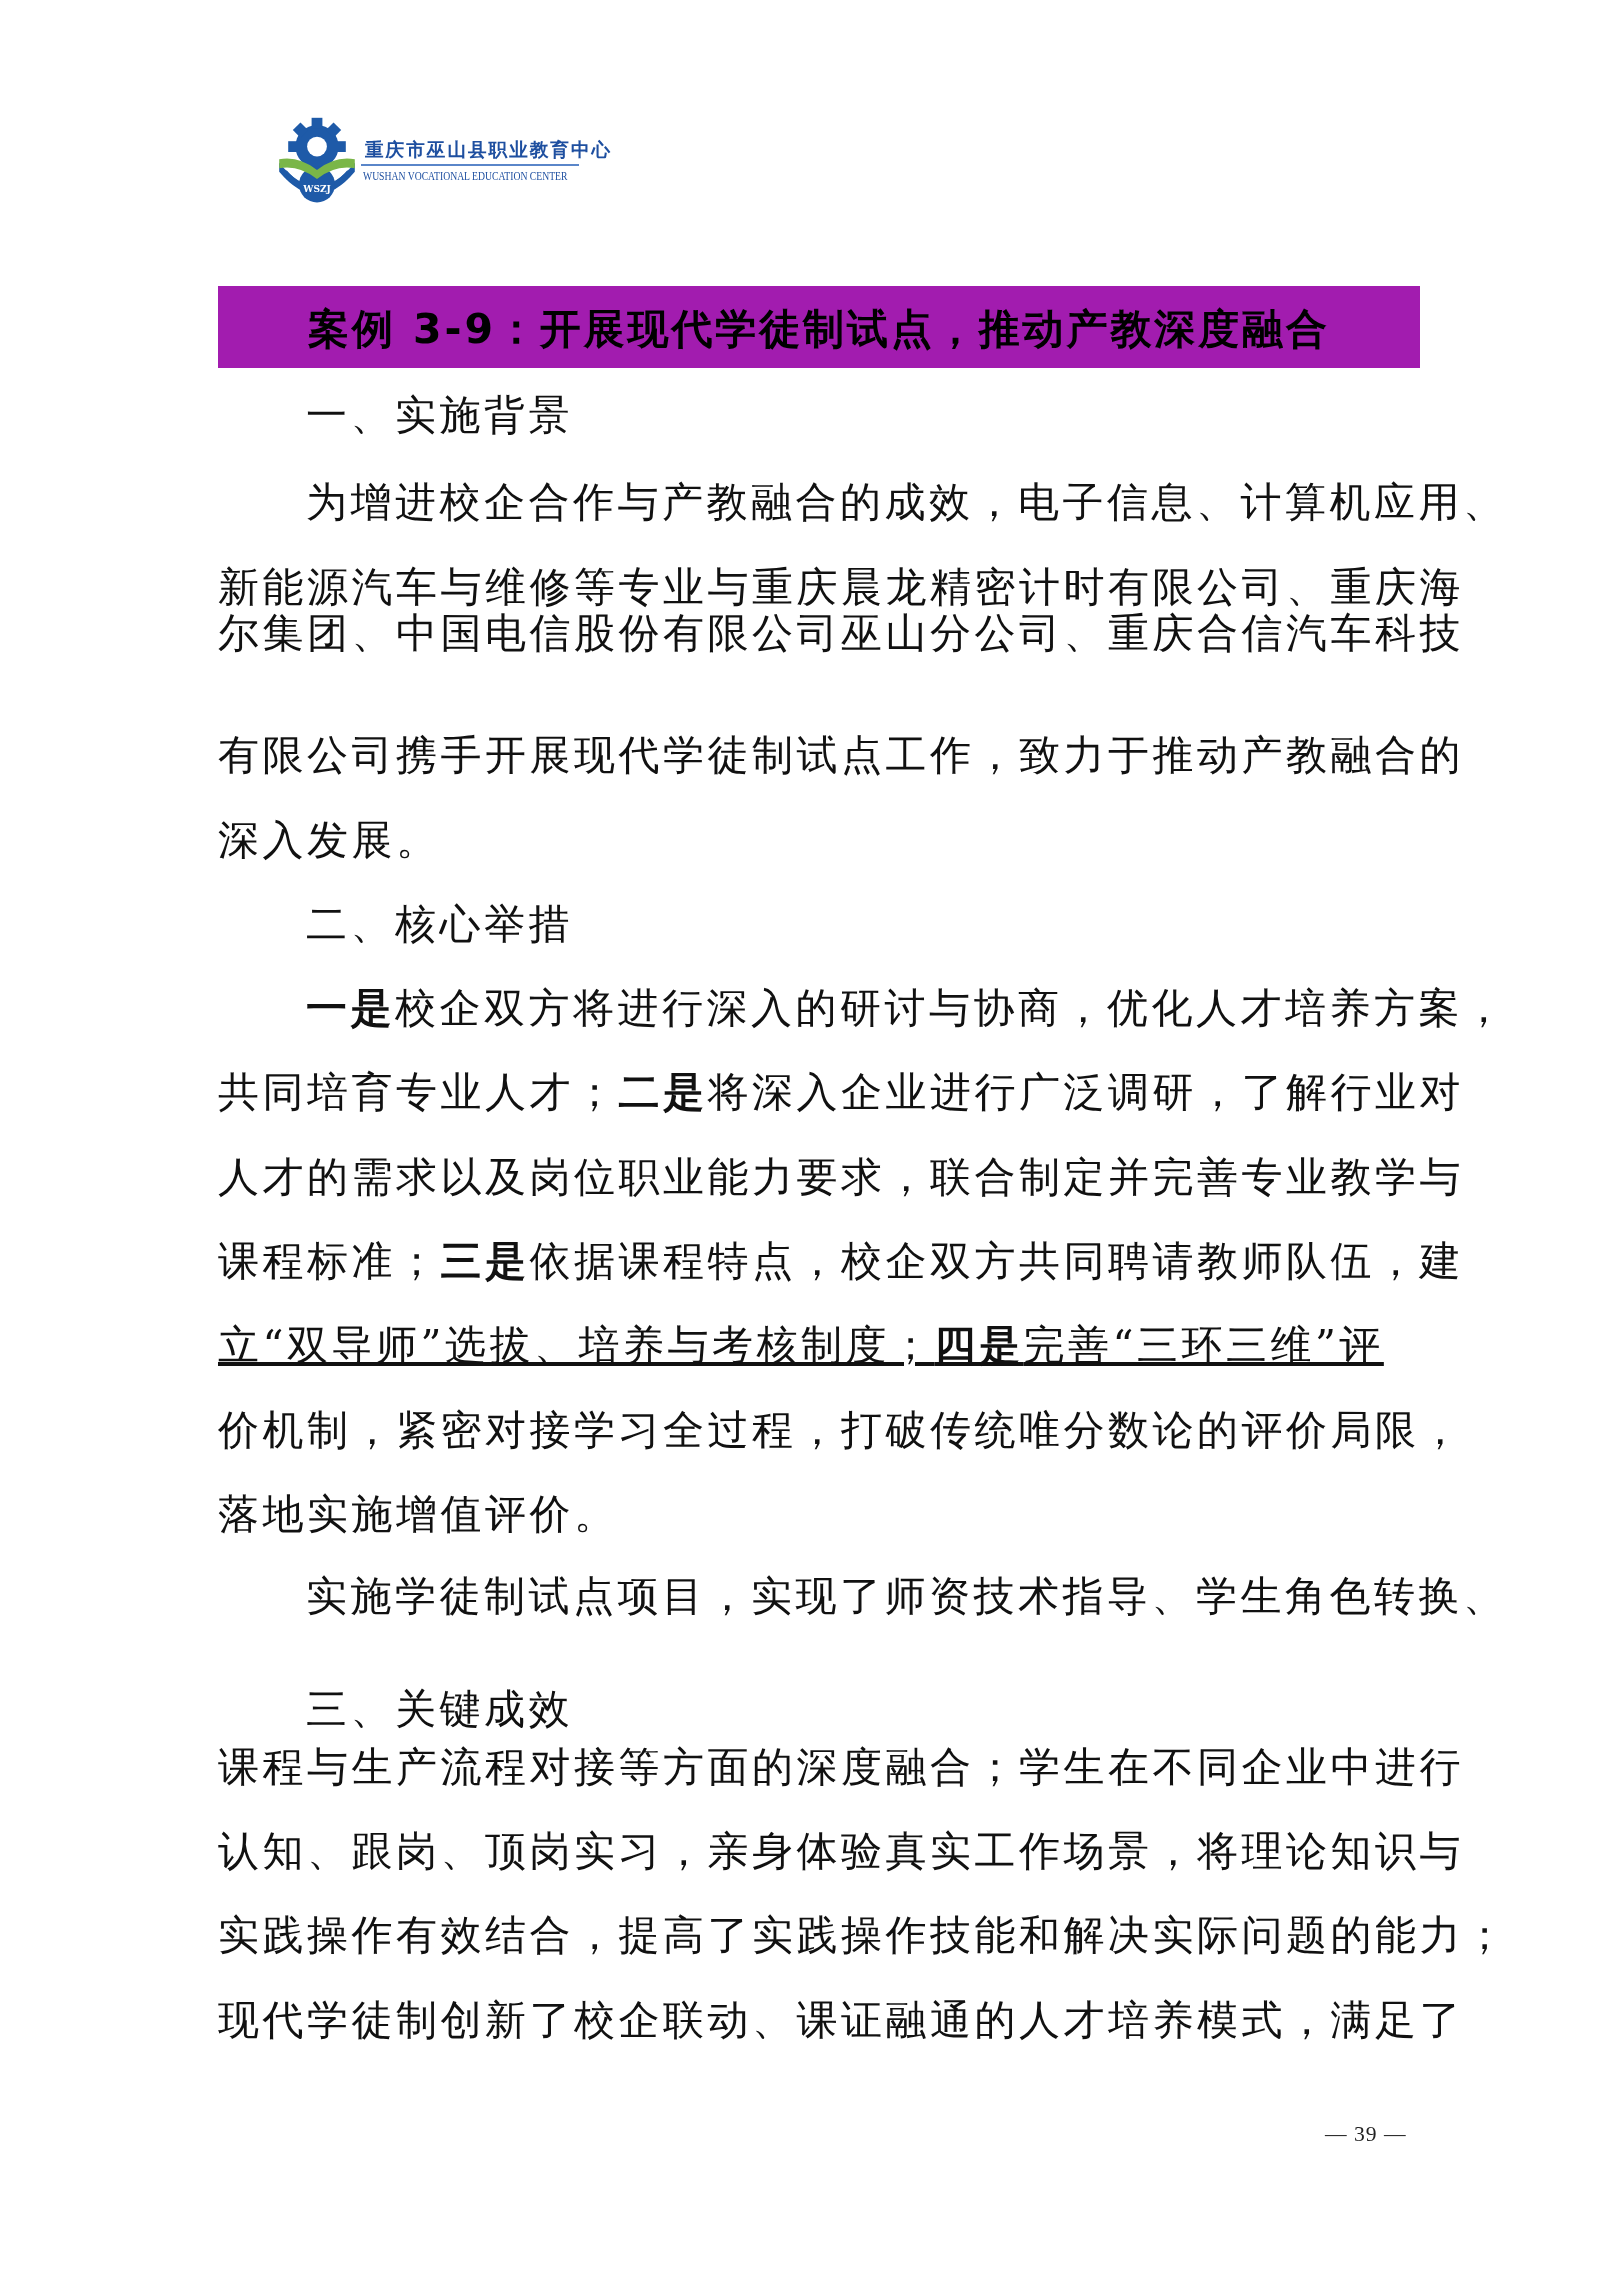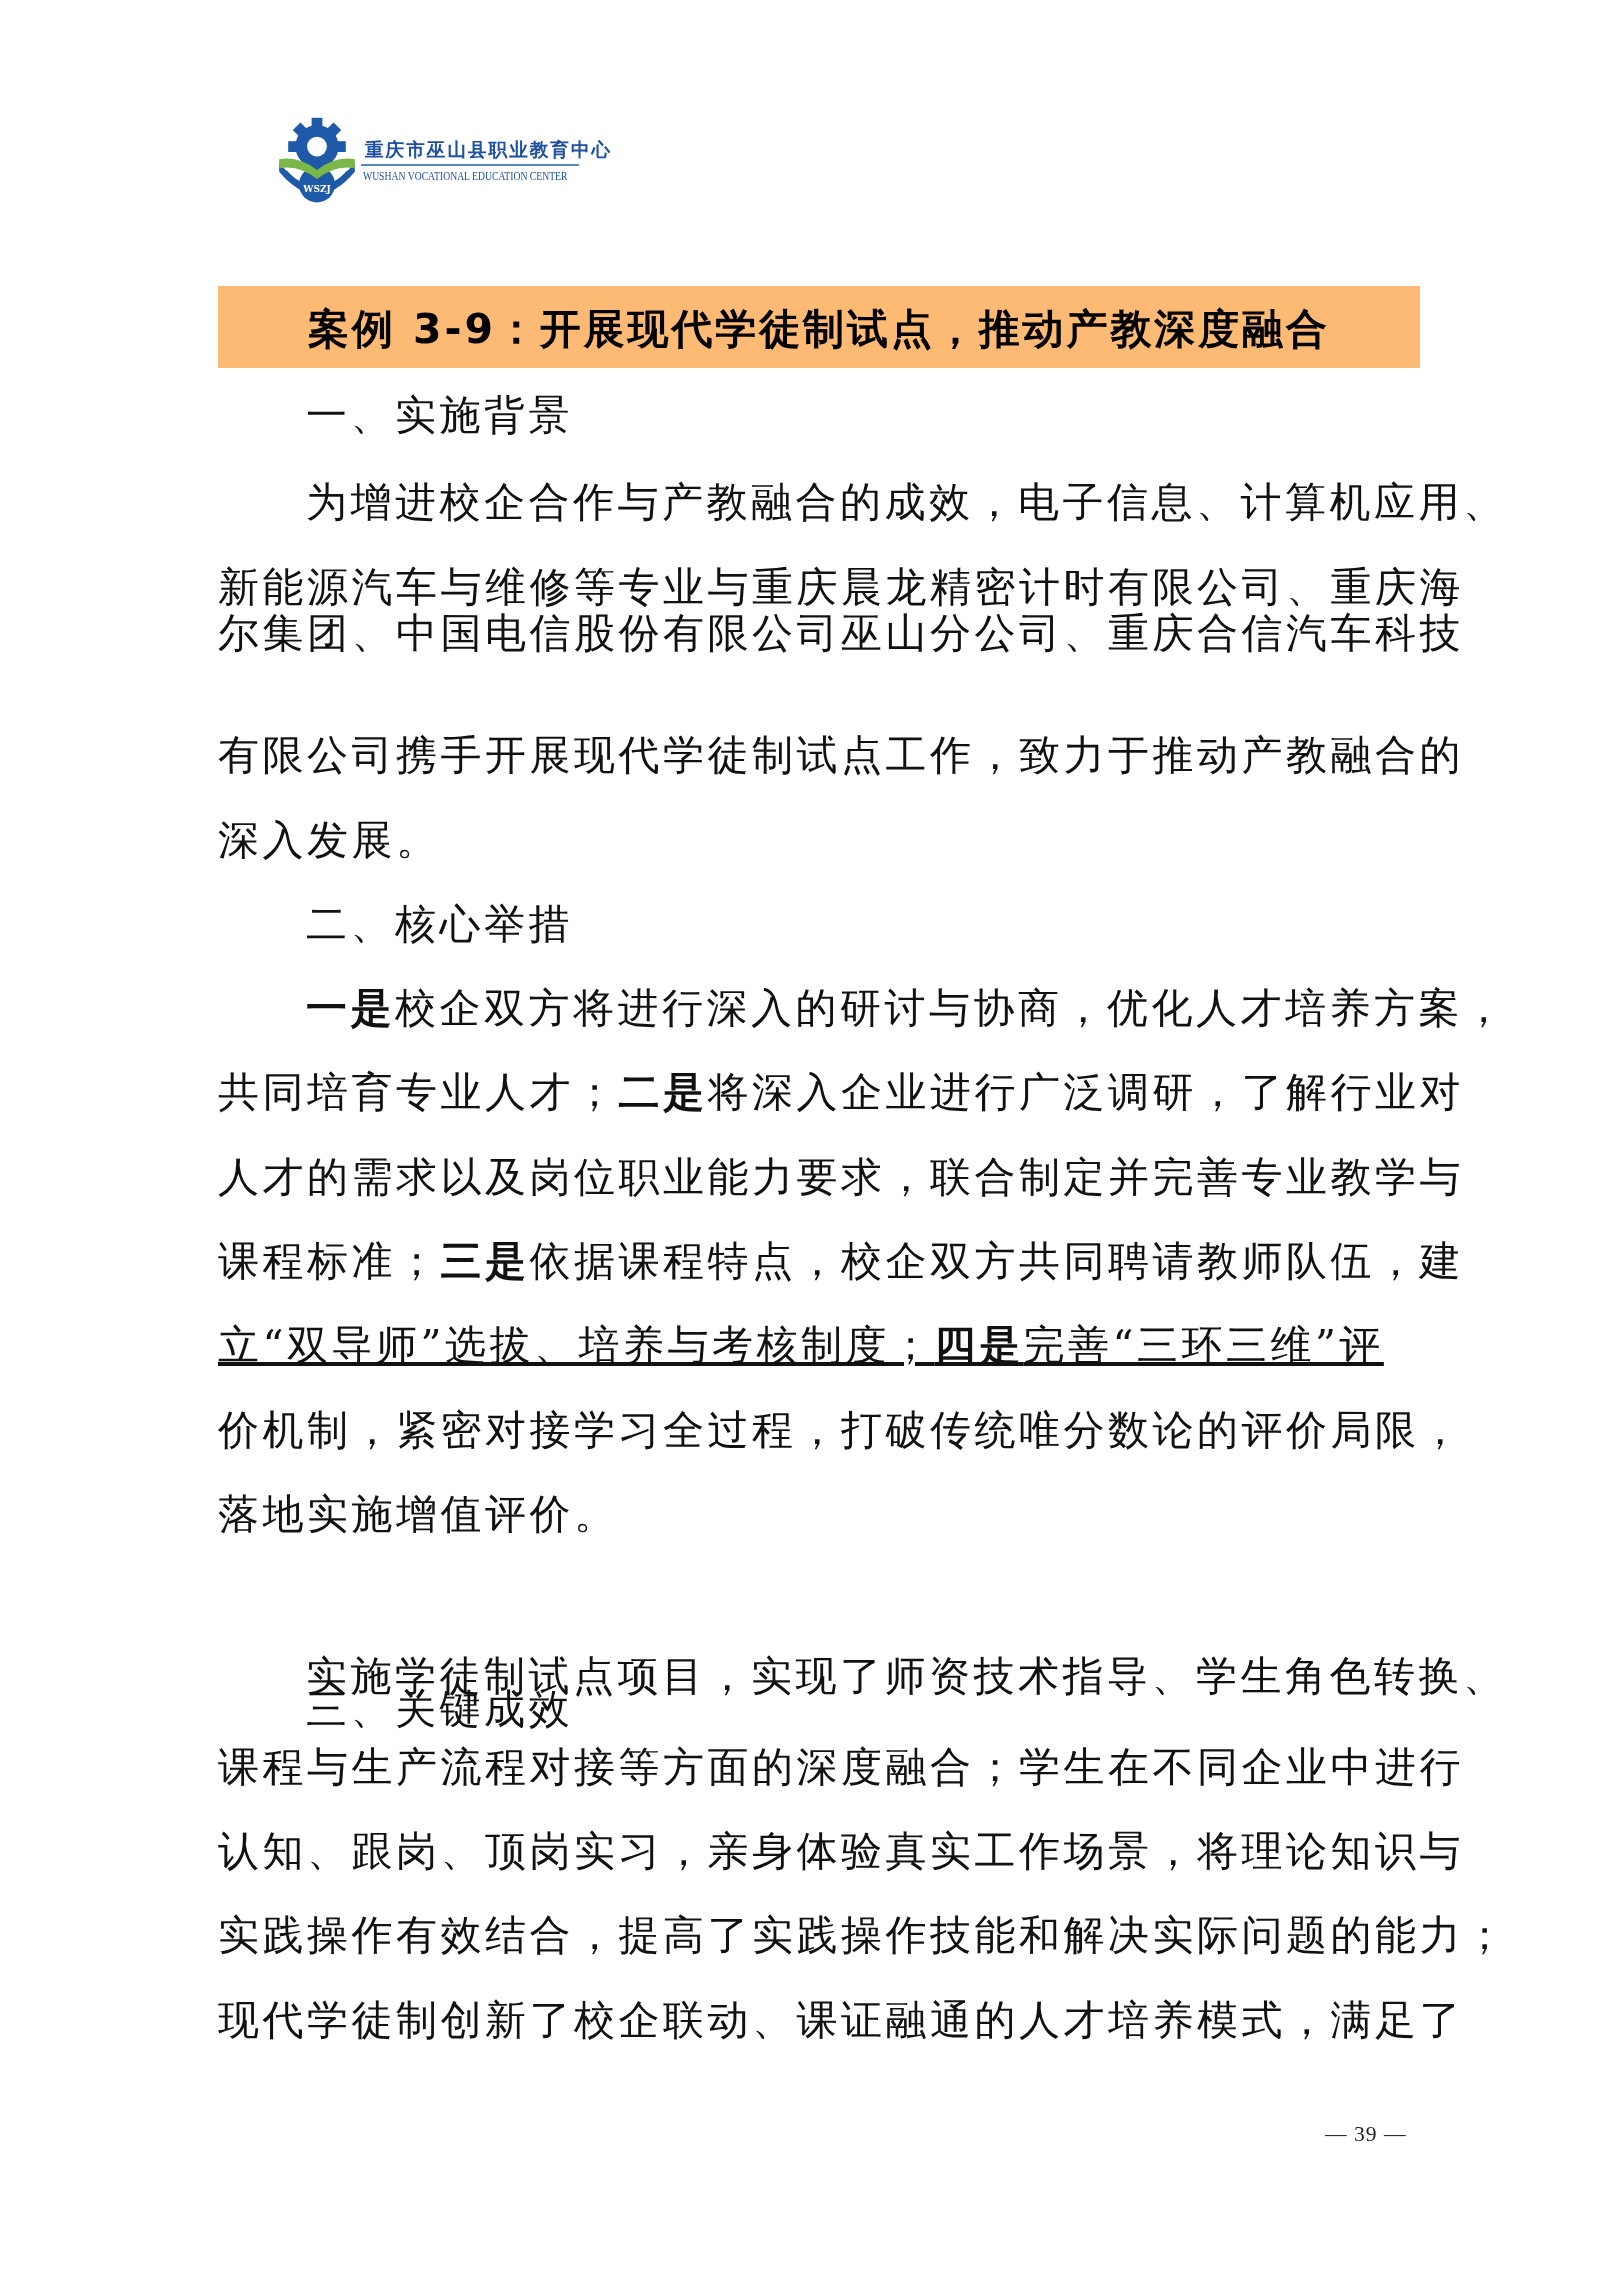--- a/index.html
+++ b/index.html
@@ -14,21 +14,21 @@
                font-family: "DejaVu Sans", sans-serif; }
     .logo-rule { position: absolute; left: 361px; top: 164px; width: 218px; height: 2px; background: #5a86c9; }
     .logo-en { position: absolute; left: 363px; top: 169px; font-size: 11.8px; color: #1e4fa0;
                letter-spacing: 0px; white-space: nowrap; transform: scaleX(0.82); transform-origin: left top;
                font-family: "Liberation Serif", serif; }
     .report-title { position: absolute; left: 953px; top: 149px; font-size: 41px; color: #3b6cb8;
                     letter-spacing: 3.9px; white-space: nowrap; font-family: "DejaVu Serif", serif; }
 
     
     .case-band { position: absolute; left: 218px; top: 286px; width: 1202px; height: 82px;
-                 background: #fdba74; }
+                 background: #a21caf; }
     .case-title { position: absolute; left: 0; right: 0; top: 15.7px; text-align: center;
                   font-size: 41px; font-weight: bold; letter-spacing: 2.9px; color: #000;
                   font-family: "DejaVu Sans", sans-serif; white-space: nowrap; }
 
     
     .line { position: absolute; left: 218px; font-size: 41px; line-height: 51px; white-space: nowrap;
             letter-spacing: 3.5px; color: #111; font-family: "DejaVu Serif", serif; }
     .line.indent { left: 306px; }
     .b { font-weight: bold; font-family: "DejaVu Sans", sans-serif; }
 
@@ -92,20 +92,20 @@
   <span>立“双导师”选拔、培养与考核制度；</span><span class="b">四是</span><span>完善“三环三维”评</span>
 </div>
 <div class="line" style="top:1405px;">
   <span>价机制，紧密对接学习全过程，打破传统唯分数论的评价局限，</span>
 </div>
 <div class="line" style="top:1489px;">
   <span>落地实施增值评价。</span>
 </div>
 
 <div class="line indent" style="top:1664px;margin-top:20px;">三、关键成效</div>
-<div class="line indent" style="top:1651px;">实施学徒制试点项目，实现了师资技术指导、学生角色转换、</div>
+<div class="line indent" style="top:1571px;">实施学徒制试点项目，实现了师资技术指导、学生角色转换、</div>
 <div class="line" style="top:1742px;">课程与生产流程对接等方面的深度融合；学生在不同企业中进行</div>
 <div class="line" style="top:1826px;">认知、跟岗、顶岗实习，亲身体验真实工作场景，将理论知识与</div>
 <div class="line" style="top:1910px;">实践操作有效结合，提高了实践操作技能和解决实际问题的能力；</div>
 <div class="line" style="top:1995px;">现代学徒制创新了校企联动、课证融通的人才培养模式，满足了</div>
 
 <div class="page-num">— 39 —</div>
 
 
 </body></html>

